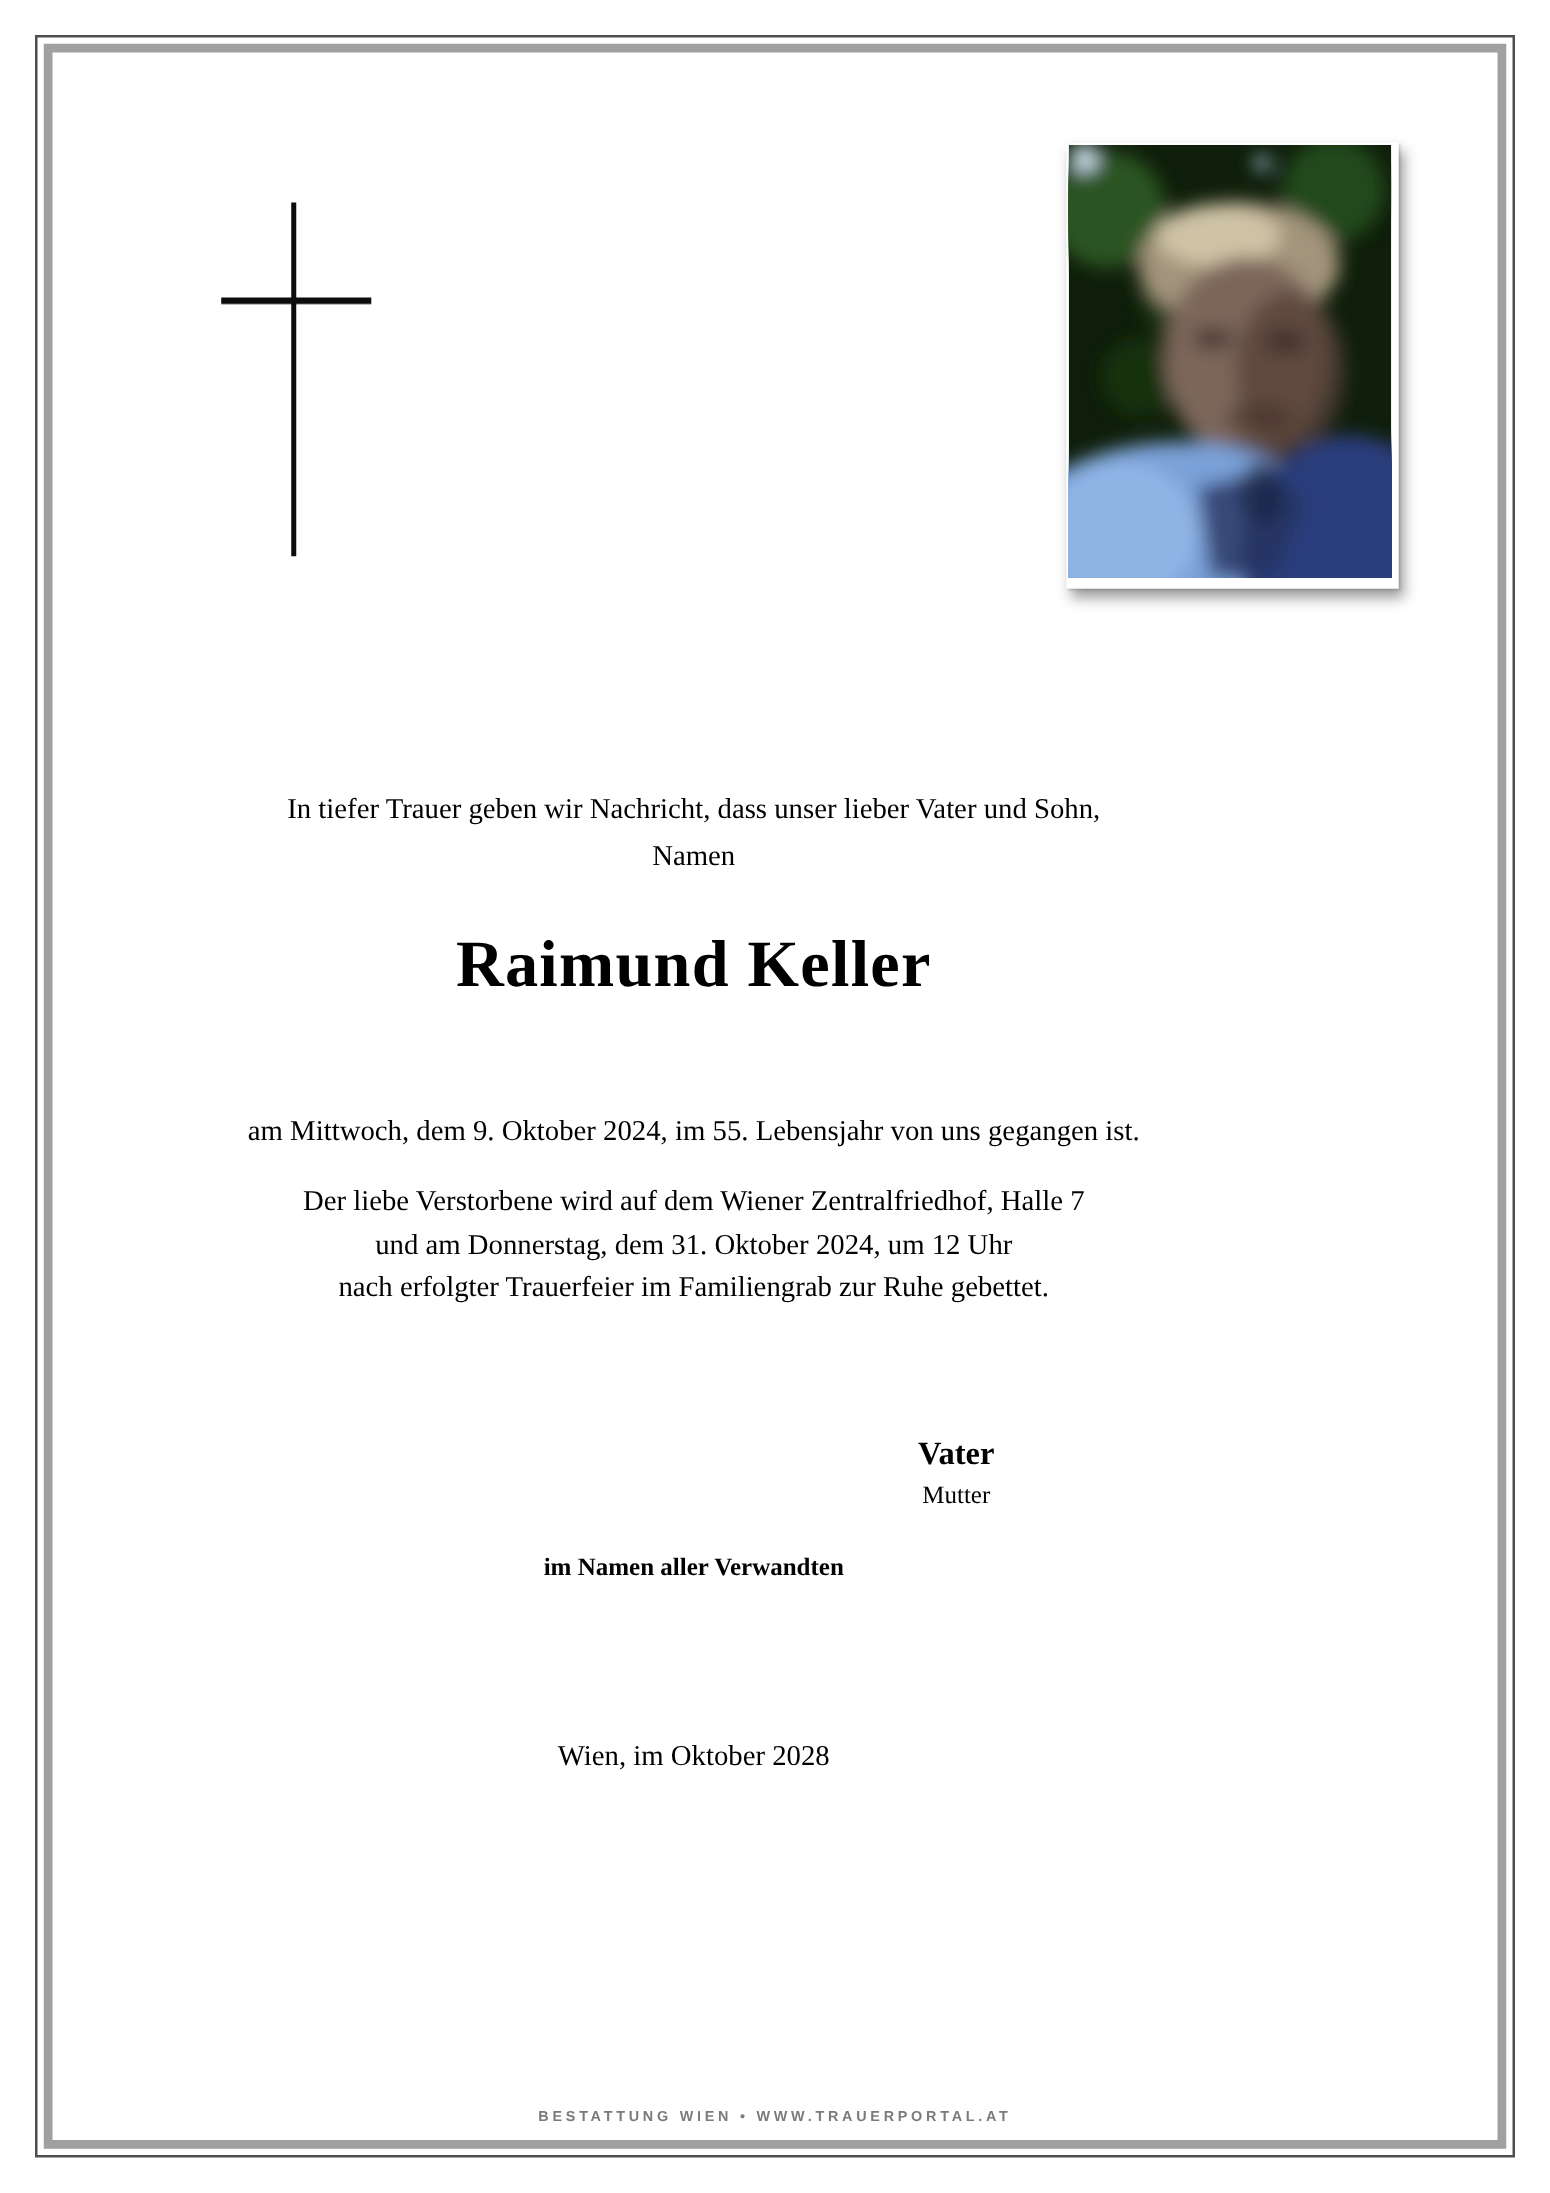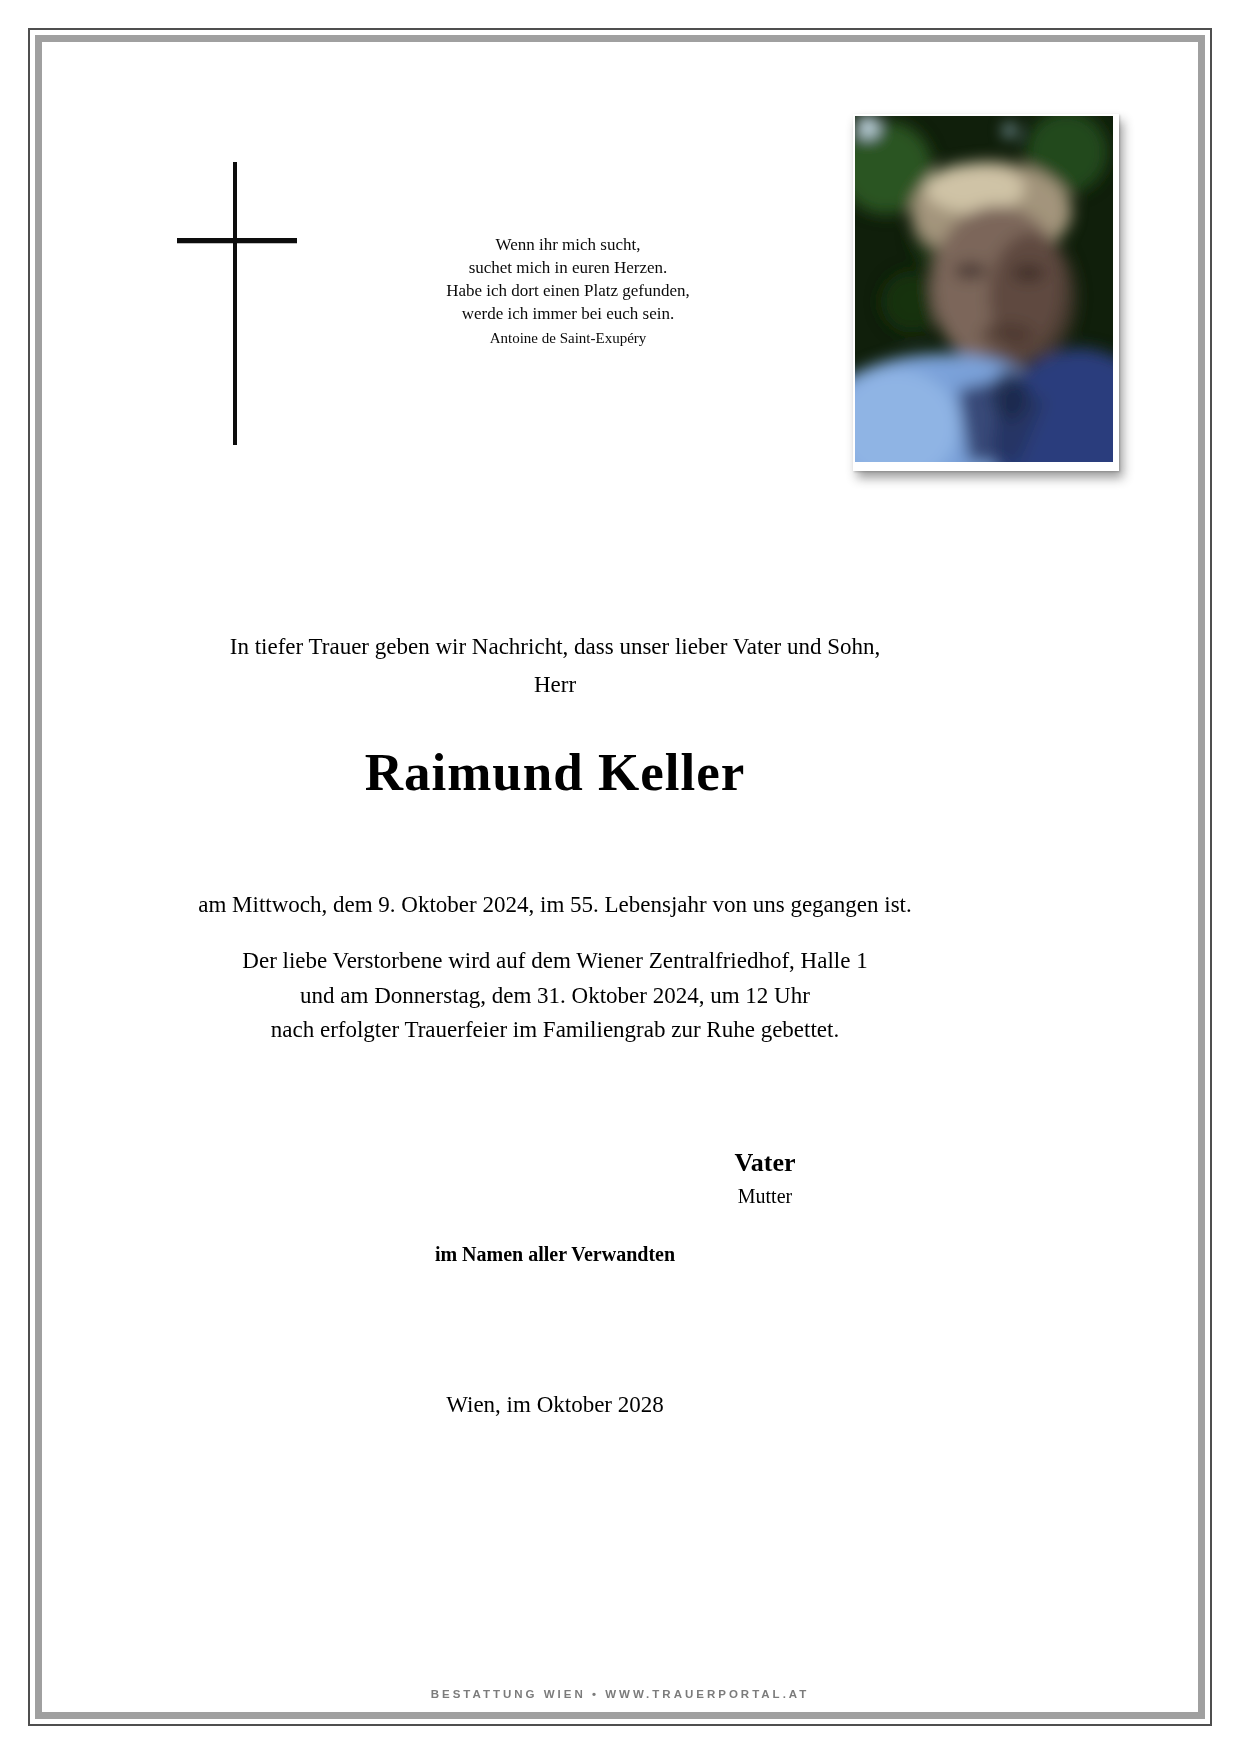--- a/index.html
+++ b/index.html
@@ -90,27 +90,20 @@
 <div class="page">
 
   <div class="frame-outer"></div>
   <div class="frame-band"></div>
 
   <div class="cross">
     <div class="cross-v"></div>
     <div class="cross-h"></div>
   </div>
 
-  <div class="quote">
-    <div class="quote-line">Wenn ihr mich sucht,</div>
-    <div class="quote-line">suchet mich in euren Herzen.</div>
-    <div class="quote-line">Habe ich dort einen Platz gefunden,</div>
-    <div class="quote-line">werde ich immer bei euch sein.</div>
-    <div class="quote-attribution">Antoine de Saint-Exupéry</div>
-  </div>
 
   <div class="photo">
     <svg viewBox="0 0 250 335" preserveAspectRatio="none">
       <defs>
         <filter id="soft" x="-20%" y="-20%" width="140%" height="140%">
           <feGaussianBlur stdDeviation="7"></feGaussianBlur>
         </filter>
       </defs>
       <rect x="0" y="0" width="250" height="335" fill="#101f0b"></rect>
       <g filter="url(#soft)">
@@ -132,26 +125,26 @@
         <ellipse cx="40" cy="300" rx="60" ry="55" fill="#8fb4e4"></ellipse>
         <ellipse cx="218" cy="320" rx="85" ry="95" fill="#2c3e7d"></ellipse>
         <path d="M100 265 L140 255 L185 275 L160 335 L110 335 Z" fill="#27355f" opacity="0.8"></path>
         <ellipse cx="150" cy="270" rx="18" ry="25" fill="#1c2748" opacity="0.8"></ellipse>
       </g>
     </svg>
   </div>
 
   <div class="content">
     <div class="intro">In tiefer Trauer geben wir Nachricht, dass unser lieber Vater und Sohn,</div>
-    <div class="salutation">Herr</div>
+    <div class="salutation">Namen</div>
     <div class="deceased-name">Raimund Keller</div>
     <div class="death-line">am Mittwoch, dem 9. Oktober 2024, im 55. Lebensjahr von uns gegangen ist.</div>
 
     <div class="burial">
-      <div>Der liebe Verstorbene wird auf dem Wiener Zentralfriedhof, Halle 1</div>
+      <div>Der liebe Verstorbene wird auf dem Wiener Zentralfriedhof, Halle 7</div>
       <div>und am Donnerstag, dem 31. Oktober 2024, um 12 Uhr</div>
       <div>nach erfolgter Trauerfeier im Familiengrab zur Ruhe gebettet.</div>
     </div>
 
     <div class="mourners">
       <div class="mourner mourner-right">
         <div class="mourner-names">Vater</div>
         <div class="mourner-relation">Mutter</div>
       </div>
     </div>

